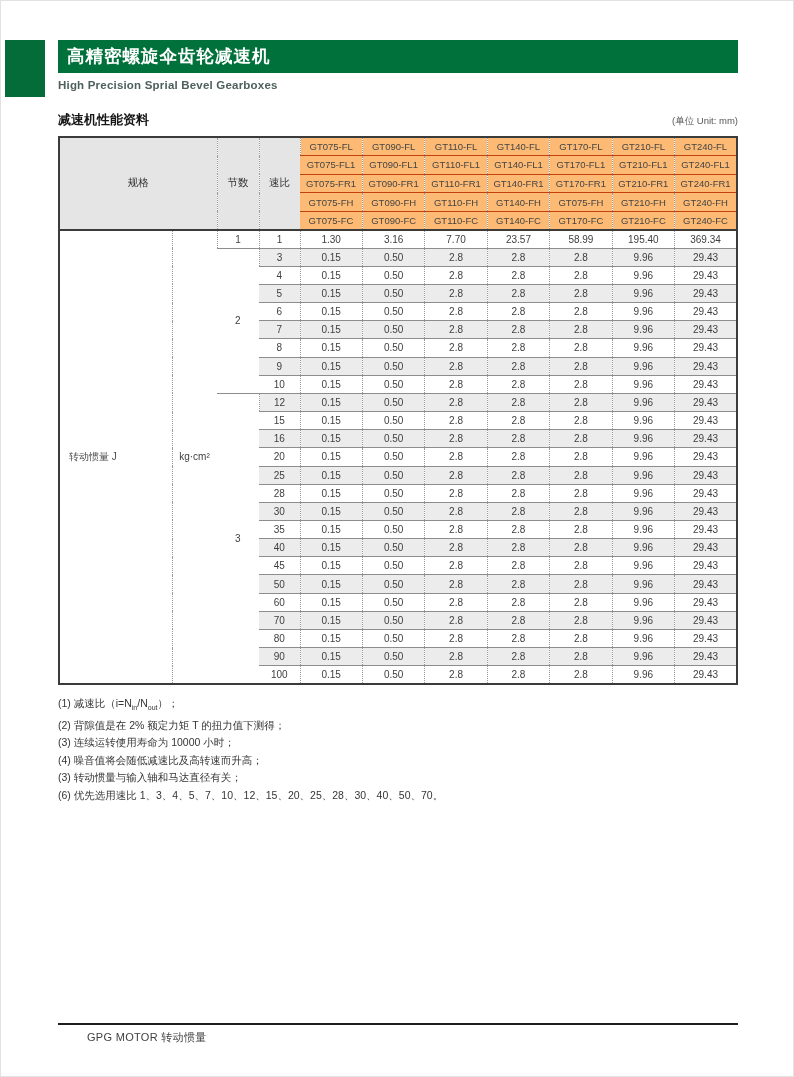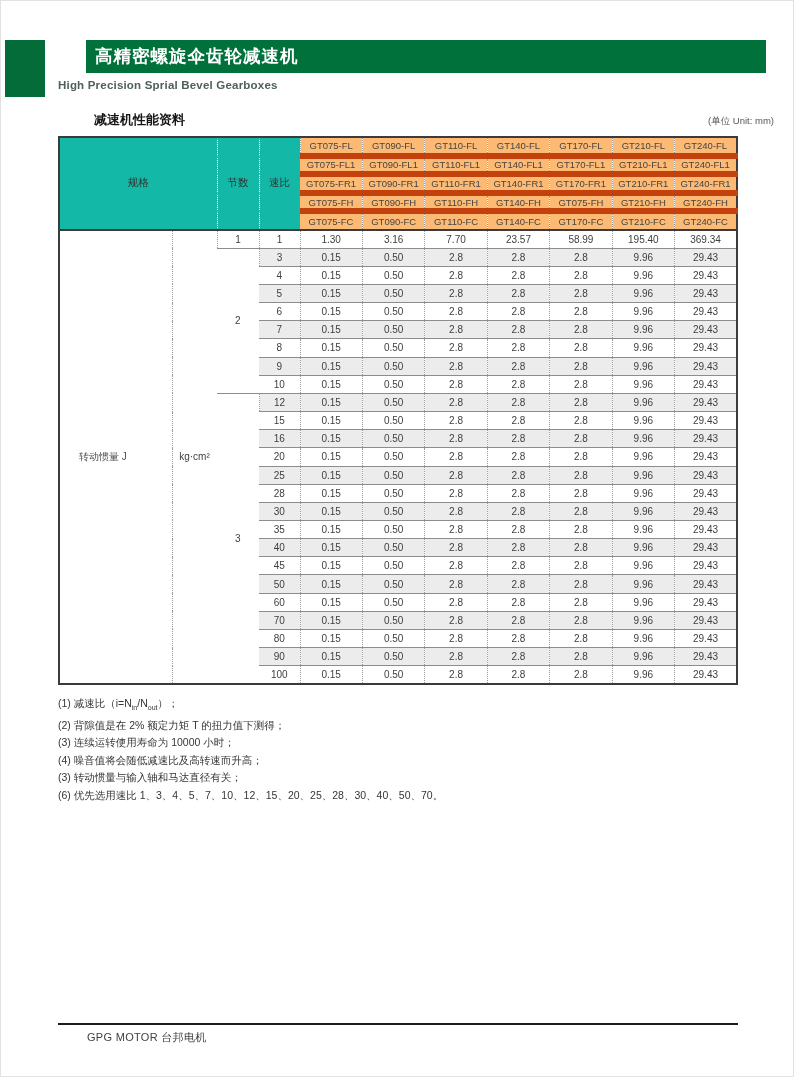--- a/index.html
+++ b/index.html
@@ -19,32 +19,31 @@
   }
   .title-bar {
     position: absolute; left: 57px; top: 39px;
     width: 680px; height: 33px;
     background: #00713a;
     color: #ffffff;
     font-size: 17.5px; font-weight: bold;
     line-height: 33px;
     padding-left: 9px;
     letter-spacing: 1px;
-    margin-left: 28px;
   }
   .subtitle {
     position: absolute; left: 57px; top: 78px;
     font-size: 11.5px; font-weight: bold;
     color: #4e605d;
     letter-spacing: 0.2px;
   }
   .section-row {
     position: absolute; left: 57px; top: 110px;
     width: 680px;
-    display: flex; justify-content: space-between; align-items: flex-end; margin-left: 36px;
+    display: flex; justify-content: space-between; align-items: flex-end;
   }
   .section-title { font-size: 13px; font-weight: bold; color: #161616; }
   .unit-note { font-size: 9.5px; color: #565656; padding-bottom: 1px; text-align: right; }
 
   table.perf {
     position: absolute; left: 57px; top: 135px;
     width: 680px;
     border-collapse: collapse;
     table-layout: fixed;
     border: 2px solid #3b3b3b;
@@ -53,29 +52,29 @@
     border-left: 1px dotted #9a9a9a;
     border-top: 1px solid #8d8d8d;
     text-align: center;
     font-size: 10px;
     color: #3e3e3e;
     padding: 0 2px;
     overflow: hidden; white-space: nowrap;
   }
   table.perf tr td:first-child { border-left: none; }
   table.perf .hrow td { height: 18.6px; background: #fdba74; }
-  table.perf .hrow td.model { font-size: 9.5px; color: #444; border-top: 6px solid #c2410c; }
+  table.perf .hrow td.model { font-size: 9.5px; color: #444; border-top: 1px solid #c2410c; }
   table.perf .hrow.first td { border-top: none; }
-  table.perf td.hcell { font-size: 10.5px; color: #333; background: #14b8a6; }
+  table.perf td.hcell { font-size: 10.5px; color: #333; background: #e5e5e5; }
   table.perf .drow td { height: 18.16px; background: #ffffff; }
   table.perf .drow.alt td { background: #ececec; }
   table.perf .drow td.speclabel,
   table.perf .drow td.specunit,
   table.perf .drow td.stage { background: #ffffff; }
-  table.perf .drow td.speclabel { text-align: left; padding-left: 19px; color: #4a4a4a; }
+  table.perf .drow td.speclabel { text-align: left; padding-left: 9px; color: #4a4a4a; }
   table.perf .drow.thick td { border-top: 2px solid #3b3b3b; }
 
   .notes {
     position: absolute; left: 57px; top: 694px;
     width: 680px;
     font-size: 10.5px; color: #353535;
     line-height: 17.6px;
   }
   .notes sub { font-size: 7px; }
   .footer-line {
@@ -431,15 +430,15 @@
   <div class="notes" id="notes">
       <div class="note"><span>(1) 减速比（i=N</span><sub>in</sub><span>/N</span><sub>out</sub><span>）；</span></div>
       <div class="note"><span>(2) 背隙值是在 2% 额定力矩 T 的扭力值下测得；</span></div>
       <div class="note"><span>(3) 连续运转使用寿命为 10000 小时；</span></div>
       <div class="note"><span>(4) 噪音值将会随低减速比及高转速而升高；</span></div>
       <div class="note"><span>(3) 转动惯量与输入轴和马达直径有关；</span></div>
       <div class="note"><span>(6) 优先选用速比 1、3、4、5、7、10、12、15、20、25、28、30、40、50、70。</span></div>
     </div>
 
   <div class="footer-line"></div>
-  <div class="footer-brand">GPG MOTOR 台邦电机</div>
+  <div class="footer-brand">GPG MOTOR 转动惯量</div>
 
 </div>
 
 </body></html>

